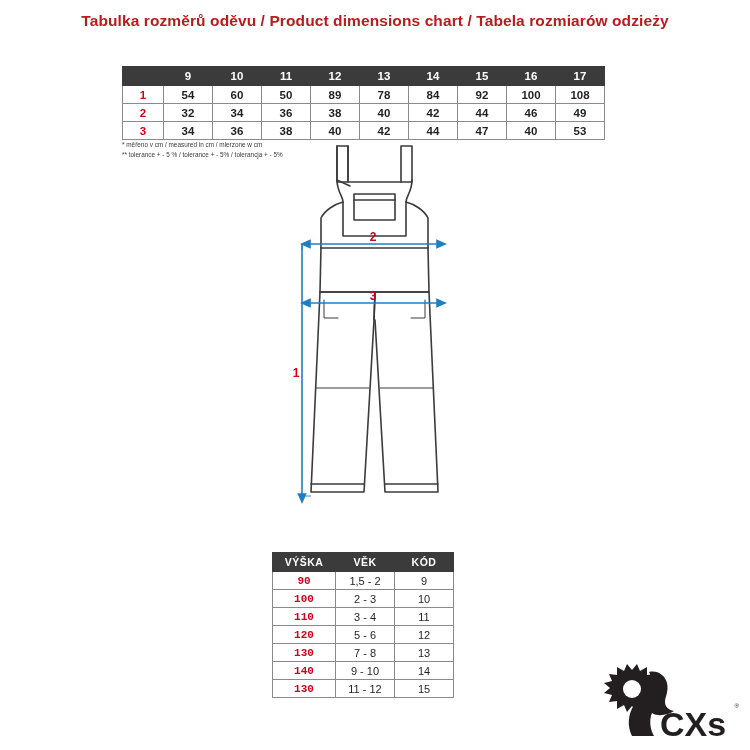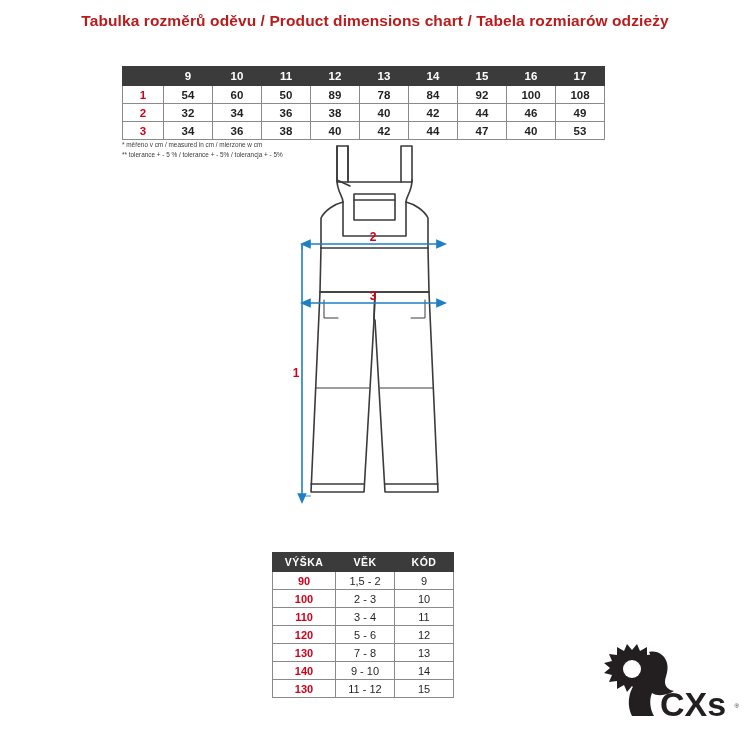--- a/index.html
+++ b/index.html
@@ -109,29 +109,30 @@
     height: 17px;
     text-align: center;
     vertical-align: middle;
     padding: 0;
     font-size: 11px;
   }
   .height-table td.hcol {
     width: 62px;
     color: #d0021b;
     font-weight: bold;
+    font-family: Liberation Mono, monospace;
   }
   .height-table td.acol { width: 58px; }
   .height-table td.kcol { width: 58px; }
 
   
   .logo {
     position: absolute;
     right: 18px;
-    bottom: 28px;
+    bottom: 8px;
     width: 130px;
     height: 78px;
   }
   .logo-reg {
     position: absolute;
     right: 11px;
     bottom: 41px;
     font-size: 6px;
     color: #231f20;
   }

